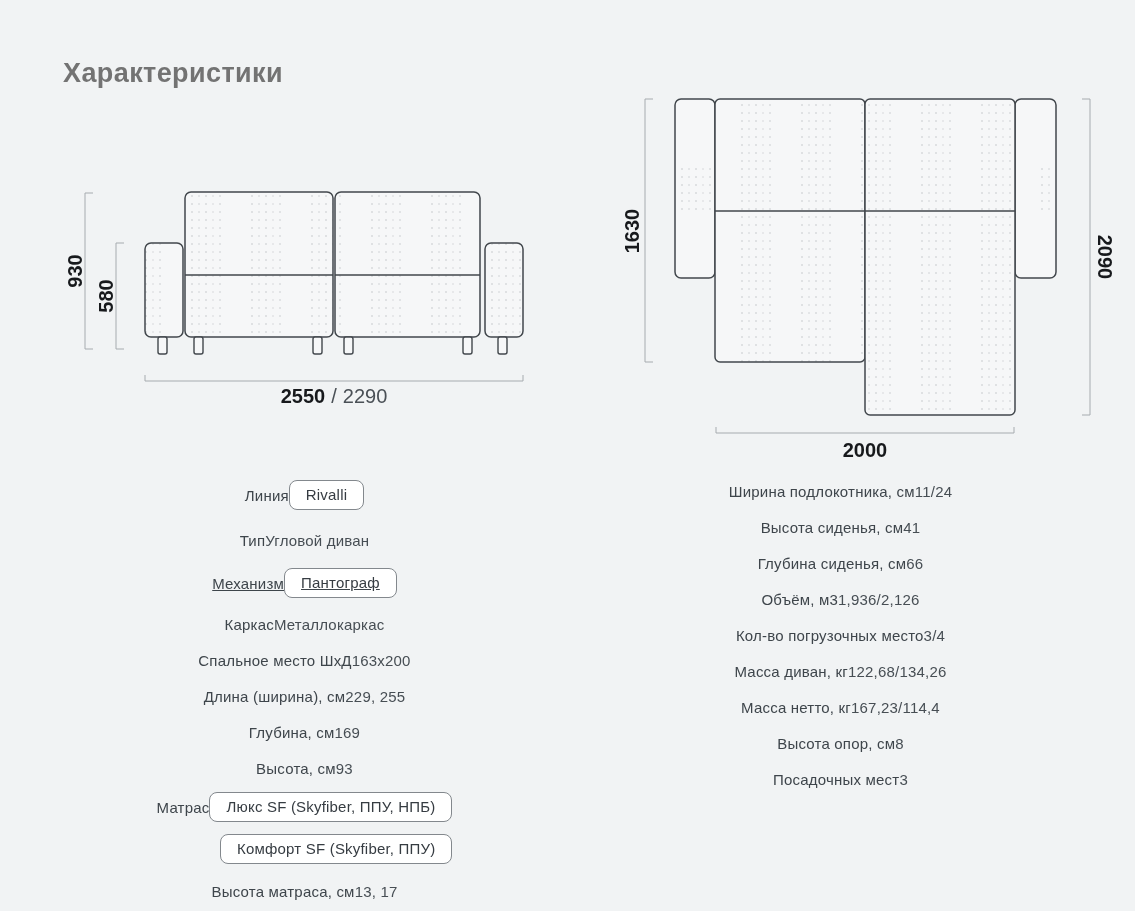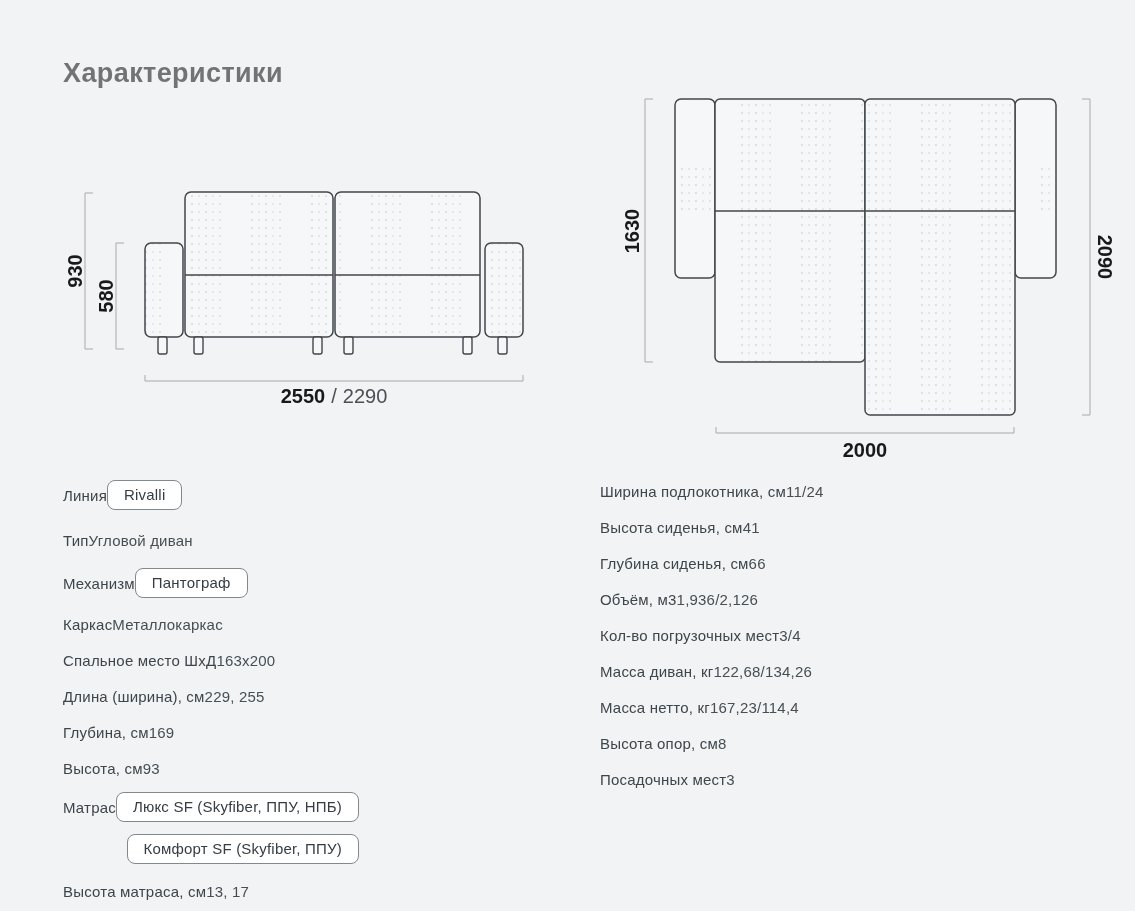--- a/index.html
+++ b/index.html
@@ -26,28 +26,28 @@
   .spec-col {
     position: absolute;
     display: flex;
     flex-direction: column;
   }
   .col-left  { left: 63px;  top: 470px; width: 483px; }
   .col-right { left: 600px; top: 473px; width: 481px; }
 
   .spec-row {
     display: flex;
-    justify-content: flex-start;
+    justify-content: center;
     align-items: center;
     font-size: 15px;
     letter-spacing: 0.2px;
   }
   .h50 { min-height: 50px; }
   .h40 { min-height: 40px; }
-  .h46 { min-height: 46px; }
+  .h46 { min-height: 46px; text-decoration: underline; }
   .h36 { min-height: 36px; }
   .h54 { min-height: 54px; }
   .spec-label { color: #3e454b; }
   .spec-value { color: #474e54; text-align: right; }
 
   .chip {
     background: #ffffff;
     border: 1px solid #83888d;
     border-radius: 8px;
     padding: 5px 16px 6px 16px;
@@ -234,21 +234,21 @@
     <div class="spec-label">Глубина сиденья, см</div>
     <div class="spec-value">66</div>
   </div>
 
   <div class="spec-row h36">
     <div class="spec-label">Объём, м3</div>
     <div class="spec-value">1,936/2,126</div>
   </div>
 
   <div class="spec-row h36">
-    <div class="spec-label">Кол-во погрузочных мест</div>
+    <div class="spec-label">Кол-во погрузочных место</div>
     <div class="spec-value">3/4</div>
   </div>
 
   <div class="spec-row h36">
     <div class="spec-label">Масса диван, кг</div>
     <div class="spec-value">122,68/134,26</div>
   </div>
 
   <div class="spec-row h36">
     <div class="spec-label">Масса нетто, кг</div>

